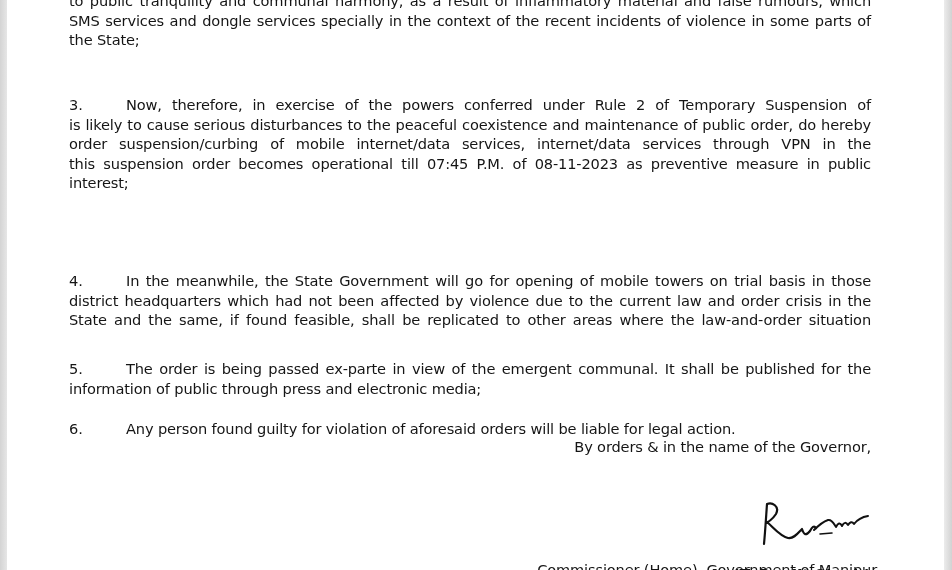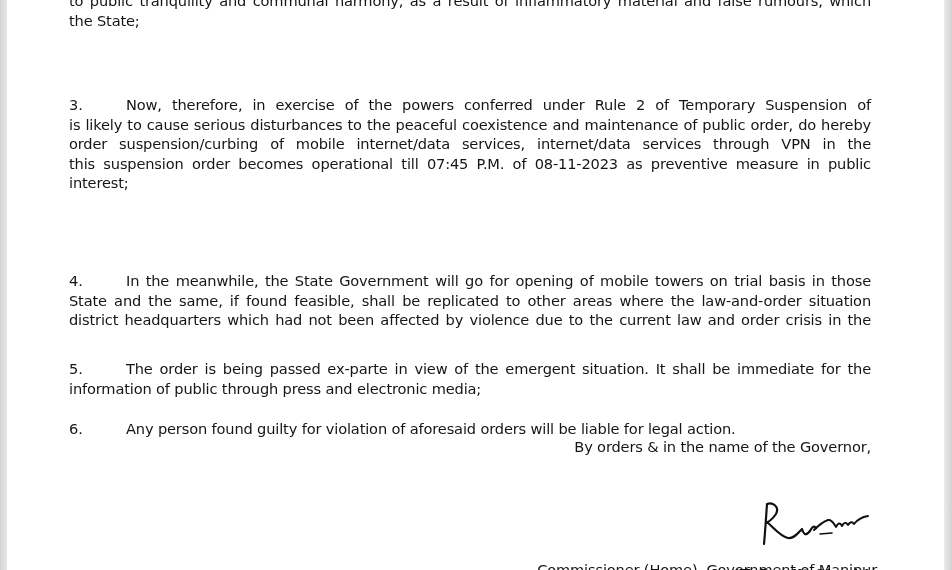--- a/index.html
+++ b/index.html
@@ -64,44 +64,45 @@
 </head>
 <body>
 
 <div class="edge-left"></div>
 <div class="edge-right"></div>
 
 <div class="page">
 
   <div class="para" style="top:0px;">
     <div class="line justify">to public tranquility and communal harmony, as a result of inflammatory material and false rumours, which</div>
+    <div class="line justify">SMS services and dongle services specially in the context of the recent incidents of violence in some parts of</div>
     <div class="line">the State;</div>
   </div>
 
   <div class="para" style="top:104px;">
     <div class="line justify">
       <span class="num">3.</span><span>Now, therefore, in exercise of the powers conferred under Rule 2 of Temporary Suspension of</span>
     </div>
     <div class="line justify">is likely to cause serious disturbances to the peaceful coexistence and maintenance of public order, do hereby</div>
     <div class="line justify">order suspension/curbing of mobile internet/data services, internet/data services through VPN in the</div>
     <div class="line justify">this suspension order becomes operational till 07:45 P.M. of 08-11-2023 as preventive measure in public</div>
     <div class="line">interest;</div>
   </div>
 
   <div class="para" style="top:280px;">
     <div class="line justify">
       <span class="num">4.</span><span>In the meanwhile, the State Government will go for opening of mobile towers on trial basis in those</span>
     </div>
+    <div class="line justify">district headquarters which had not been affected by violence due to the current law and order crisis in the</div>
     <div class="line justify">State and the same, if found feasible, shall be replicated to other areas where the law-and-order situation</div>
-    <div class="line justify">district headquarters which had not been affected by violence due to the current law and order crisis in the</div>
   </div>
 
   <div class="para" style="top:368px;">
     <div class="line justify">
-      <span class="num">5.</span><span>The order is being passed ex-parte in view of the emergent situation. It shall be immediate for the</span>
+      <span class="num">5.</span><span>The order is being passed ex-parte in view of the emergent communal. It shall be published for the</span>
     </div>
     <div class="line">information of public through press and electronic media;</div>
   </div>
 
   <div class="para" style="top:428px;">
     <div class="line">
       <span class="num">6.</span><span>Any person found guilty for violation of aforesaid orders will be liable for legal action.</span>
     </div>
   </div>
 

